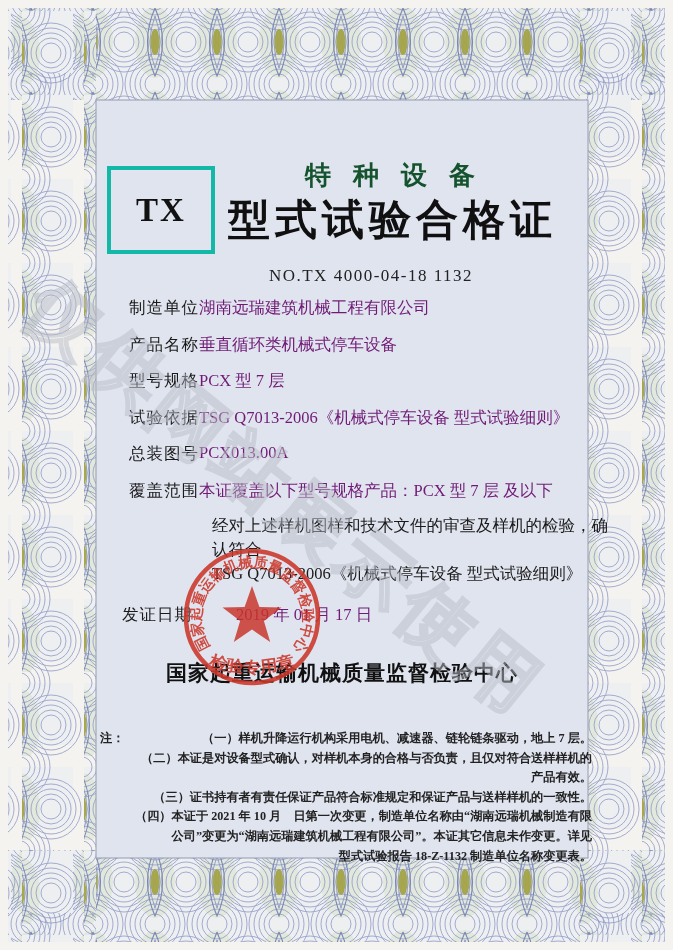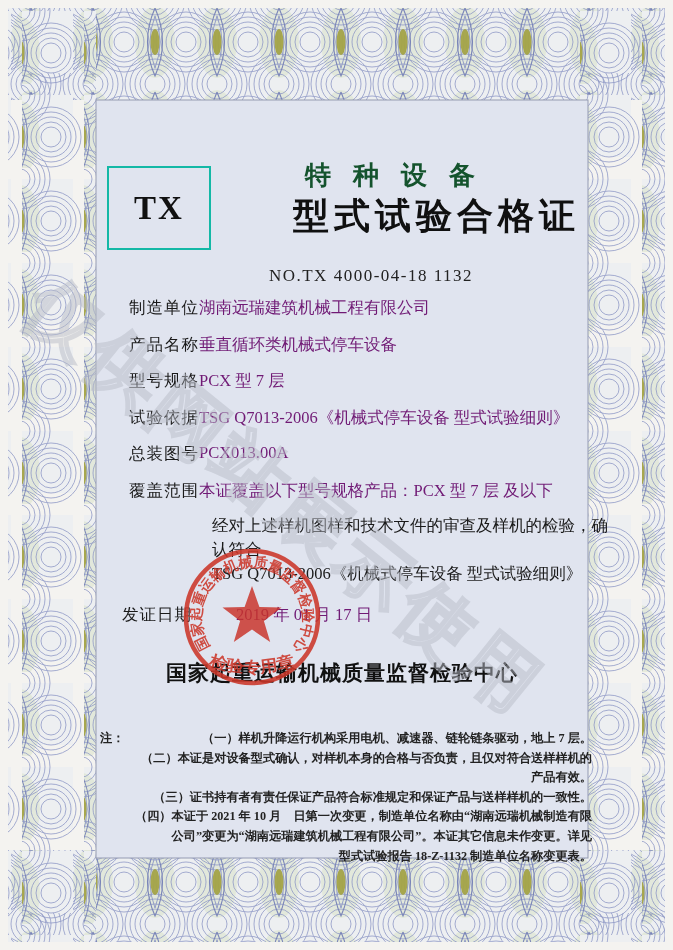--- a/index.html
+++ b/index.html
@@ -18,30 +18,30 @@
   #watermark{
     position:absolute;left:66px;top:258px;z-index:4;
     transform:rotate(39deg);transform-origin:0 0;
     font-size:74px;font-weight:bold;letter-spacing:6px;white-space:nowrap;
     color:transparent;-webkit-text-stroke:2.5px #b9bdc8;opacity:.5;
     pointer-events:none;
   }
   
   .tx-box{
     position:absolute;left:107px;top:166px;width:100px;height:80px;
-    border:2px solid #14b8a6;display:flex;align-items:center;justify-content:center;
+    border:4px solid #14b8a6;display:flex;align-items:center;justify-content:center;
     font-size:33px;font-weight:bold;letter-spacing:2px;color:#111;
   }
   .title-small{
     position:absolute;left:200px;top:158px;width:380px;text-align:center;
     font-size:26px;font-weight:600;letter-spacing:22px;text-indent:22px;color:#14532d;
   }
   .title-main{
-    position:absolute;left:200px;top:192px;width:380px;text-align:right;
-    font-size:36px;font-weight:bold;letter-spacing:5px;text-indent:5px;color:#101010;
+    position:absolute;left:200px;top:192px;width:380px;text-align:center;
+    font-size:42px;font-weight:bold;letter-spacing:5px;text-indent:5px;color:#101010;
   }
   .cert-no{
     position:absolute;left:112px;top:266px;width:518px;text-align:center;
     font-size:17px;letter-spacing:1.5px;color:#222;
     font-family:Liberation Serif, serif;
   }
   
   .fields{position:absolute;left:122px;top:297px;width:466px;margin-left:7px;}
   .field-row{display:flex;height:36.5px;align-items:flex-start;font-size:16.5px;}
   .field-label{width:70px;flex:0 0 70px;letter-spacing:1px;color:#1a1a1a;}

